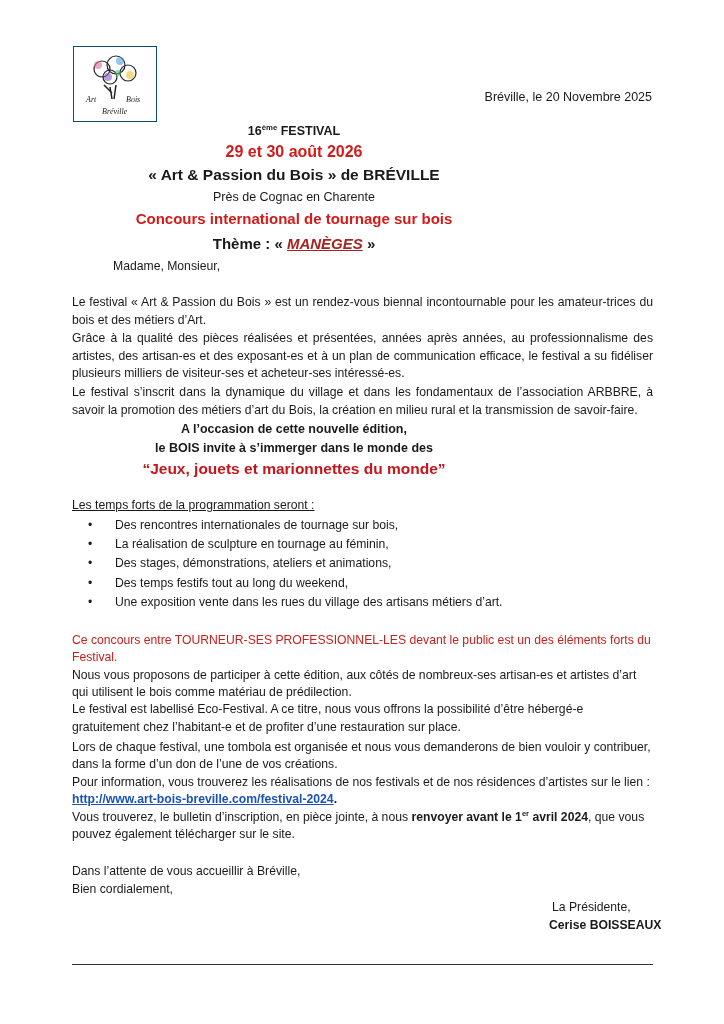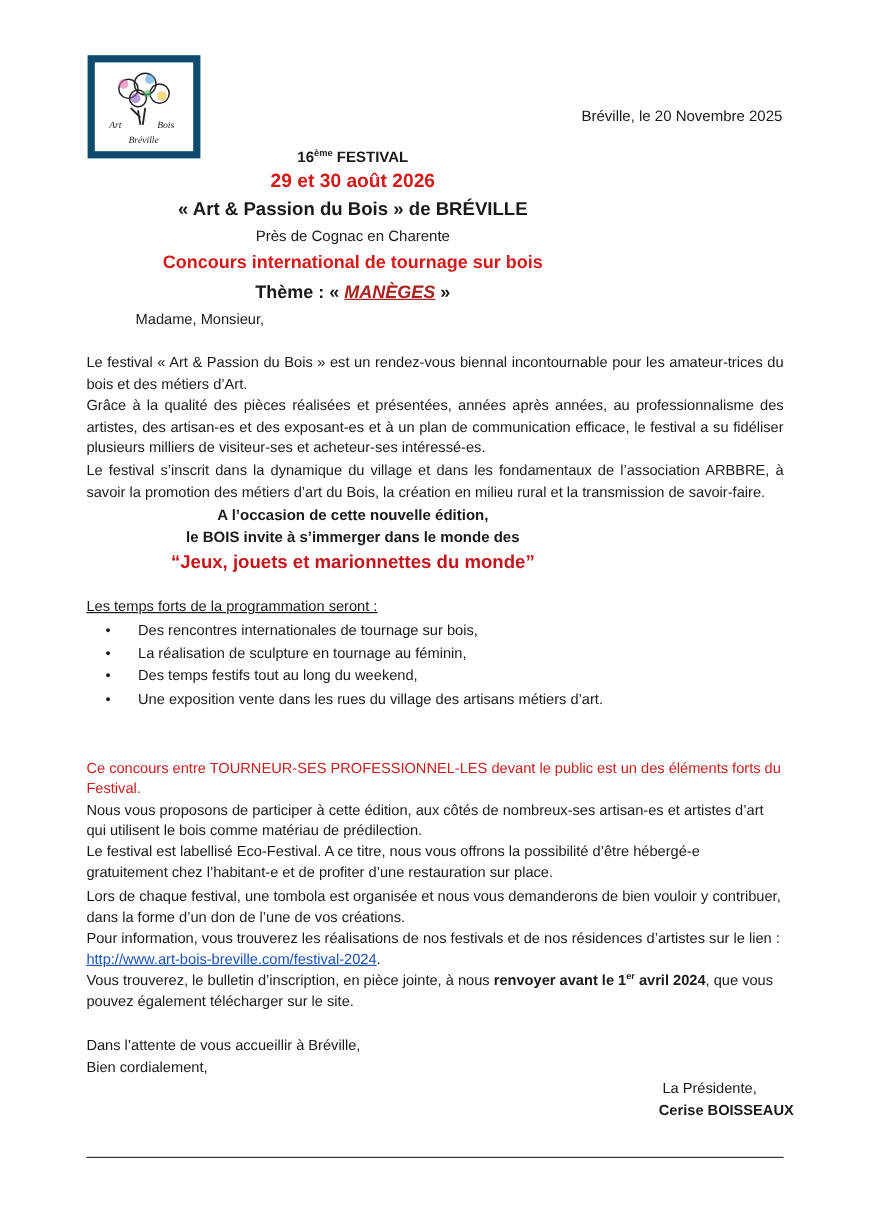--- a/index.html
+++ b/index.html
@@ -1,19 +1,19 @@
 <!DOCTYPE html>
 <html><head>
 <meta charset="utf-8">
 <style>
   html, body { margin: 0; padding: 0; background: #ffffff; }
   body { width: 724px; height: 1024px; position: relative; overflow: hidden;
          font-family: "Liberation Sans", sans-serif; color: #1a1a1a; font-size: 12.2px; }
   .abs { position: absolute; }
-  .logo { left: 73px; top: 46px; width: 82px; height: 74px; border: 6px solid #0c4a6e; background: #fff; }
+  .logo { left: 73px; top: 46px; width: 82px; height: 74px; border: 1px solid #0c4a6e; background: #fff; }
   .date { right: 72px; top: 90px; font-size: 12.5px; }
   .center { left: 0; width: 588px; text-align: center; }
   .b { font-weight: bold; }
   .red { color: #d41a1a; }
   .darkred { color: #a8231f; text-decoration: underline; }
   .para { left: 72px; width: 581px; line-height: 17.6px; text-align: justify; }
   .line { left: 72px; white-space: nowrap; }
   .bullets { left: 88px; top: 518px; margin: 0; padding: 0; list-style: none; }
   .bullets li { height: 19.2px; white-space: nowrap; }
   .bullets .dot { display: inline-block; width: 27px; }
@@ -62,34 +62,35 @@
 <div class="abs para" style="top:384px;">Le festival s’inscrit dans la dynamique du village et dans les fondamentaux de l’association ARBBRE, à savoir la promotion des métiers d’art du Bois, la création en milieu rural et la transmission de savoir-faire.</div>
 
 <div class="abs center b" style="top:422px; font-size:12.5px;">A l’occasion de cette nouvelle édition,</div>
 <div class="abs center b" style="top:441px; font-size:12.5px;">le BOIS invite à s’immerger dans le monde des</div>
 <div class="abs center b" style="top:460px; font-size:15.5px; color:#c4161c;">“Jeux, jouets et marionnettes du monde”</div>
 
 <div class="abs line" style="top:498px; text-decoration:underline;">Les temps forts de la programmation seront :</div>
 <ul class="abs bullets">
   <li><span class="dot">•</span><span>Des rencontres internationales de tournage sur bois,</span></li>
   <li><span class="dot">•</span><span>La réalisation de sculpture en tournage au féminin,</span></li>
+  <li><span class="dot">•</span><span>Des stages, démonstrations, ateliers et animations,</span></li>
   <li><span class="dot">•</span><span>Des temps festifs tout au long du weekend,</span></li>
   <li><span class="dot">•</span><span>Une exposition vente dans les rues du village des artisans métiers d’art.</span></li>
 </ul>
 
 <div class="abs line" style="top:633px; color:#c8201e;">Ce concours entre TOURNEUR-SES PROFESSIONNEL-LES devant le public est un des éléments forts du</div>
 <div class="abs line" style="top:650px; color:#c8201e;">Festival.</div>
 <div class="abs line" style="top:668px;">Nous vous proposons de participer à cette édition, aux côtés de nombreux-ses artisan-es et artistes d’art</div>
 <div class="abs line" style="top:685px;">qui utilisent le bois comme matériau de prédilection.</div>
 <div class="abs line" style="top:702px;"> Le festival est labellisé Eco-Festival. A ce titre, nous vous offrons la possibilité d’être hébergé-e</div>
 <div class="abs line" style="top:720px;">gratuitement chez l’habitant-e et de profiter d’une restauration sur place.</div>
 <div class="abs line" style="top:740px;">Lors de chaque festival, une tombola est organisée et nous vous demanderons de bien vouloir y contribuer,</div>
 <div class="abs line" style="top:757px;">dans la forme d’un don de l’une de vos créations.</div>
 <div class="abs line" style="top:775px;">Pour information, vous trouverez les réalisations de nos festivals et de nos résidences d’artistes sur le lien :</div>
-<div class="abs line" style="top:792px;">
+<div class="abs line" style="top:792px;font-weight:bold;">
   <a class="link">http://www.art-bois-breville.com/festival-2024</a><span>.</span>
 </div>
 <div class="abs line" style="top:810px;">
   <span>Vous trouverez, le bulletin d’inscription, en pièce jointe, à nous </span><b><span>renvoyer avant le 1</span><sup>er</sup><span> avril 2024</span></b><span>, que vous</span>
 </div>
 <div class="abs line" style="top:827px;">pouvez également télécharger sur le site.</div>
 
 <div class="abs line" style="top:864px;">Dans l’attente de vous accueillir à Bréville,</div>
 <div class="abs line" style="top:882px;">Bien cordialement,</div>
 <div class="abs" style="top:900px; left:552px; white-space:nowrap;">La Présidente,</div>

